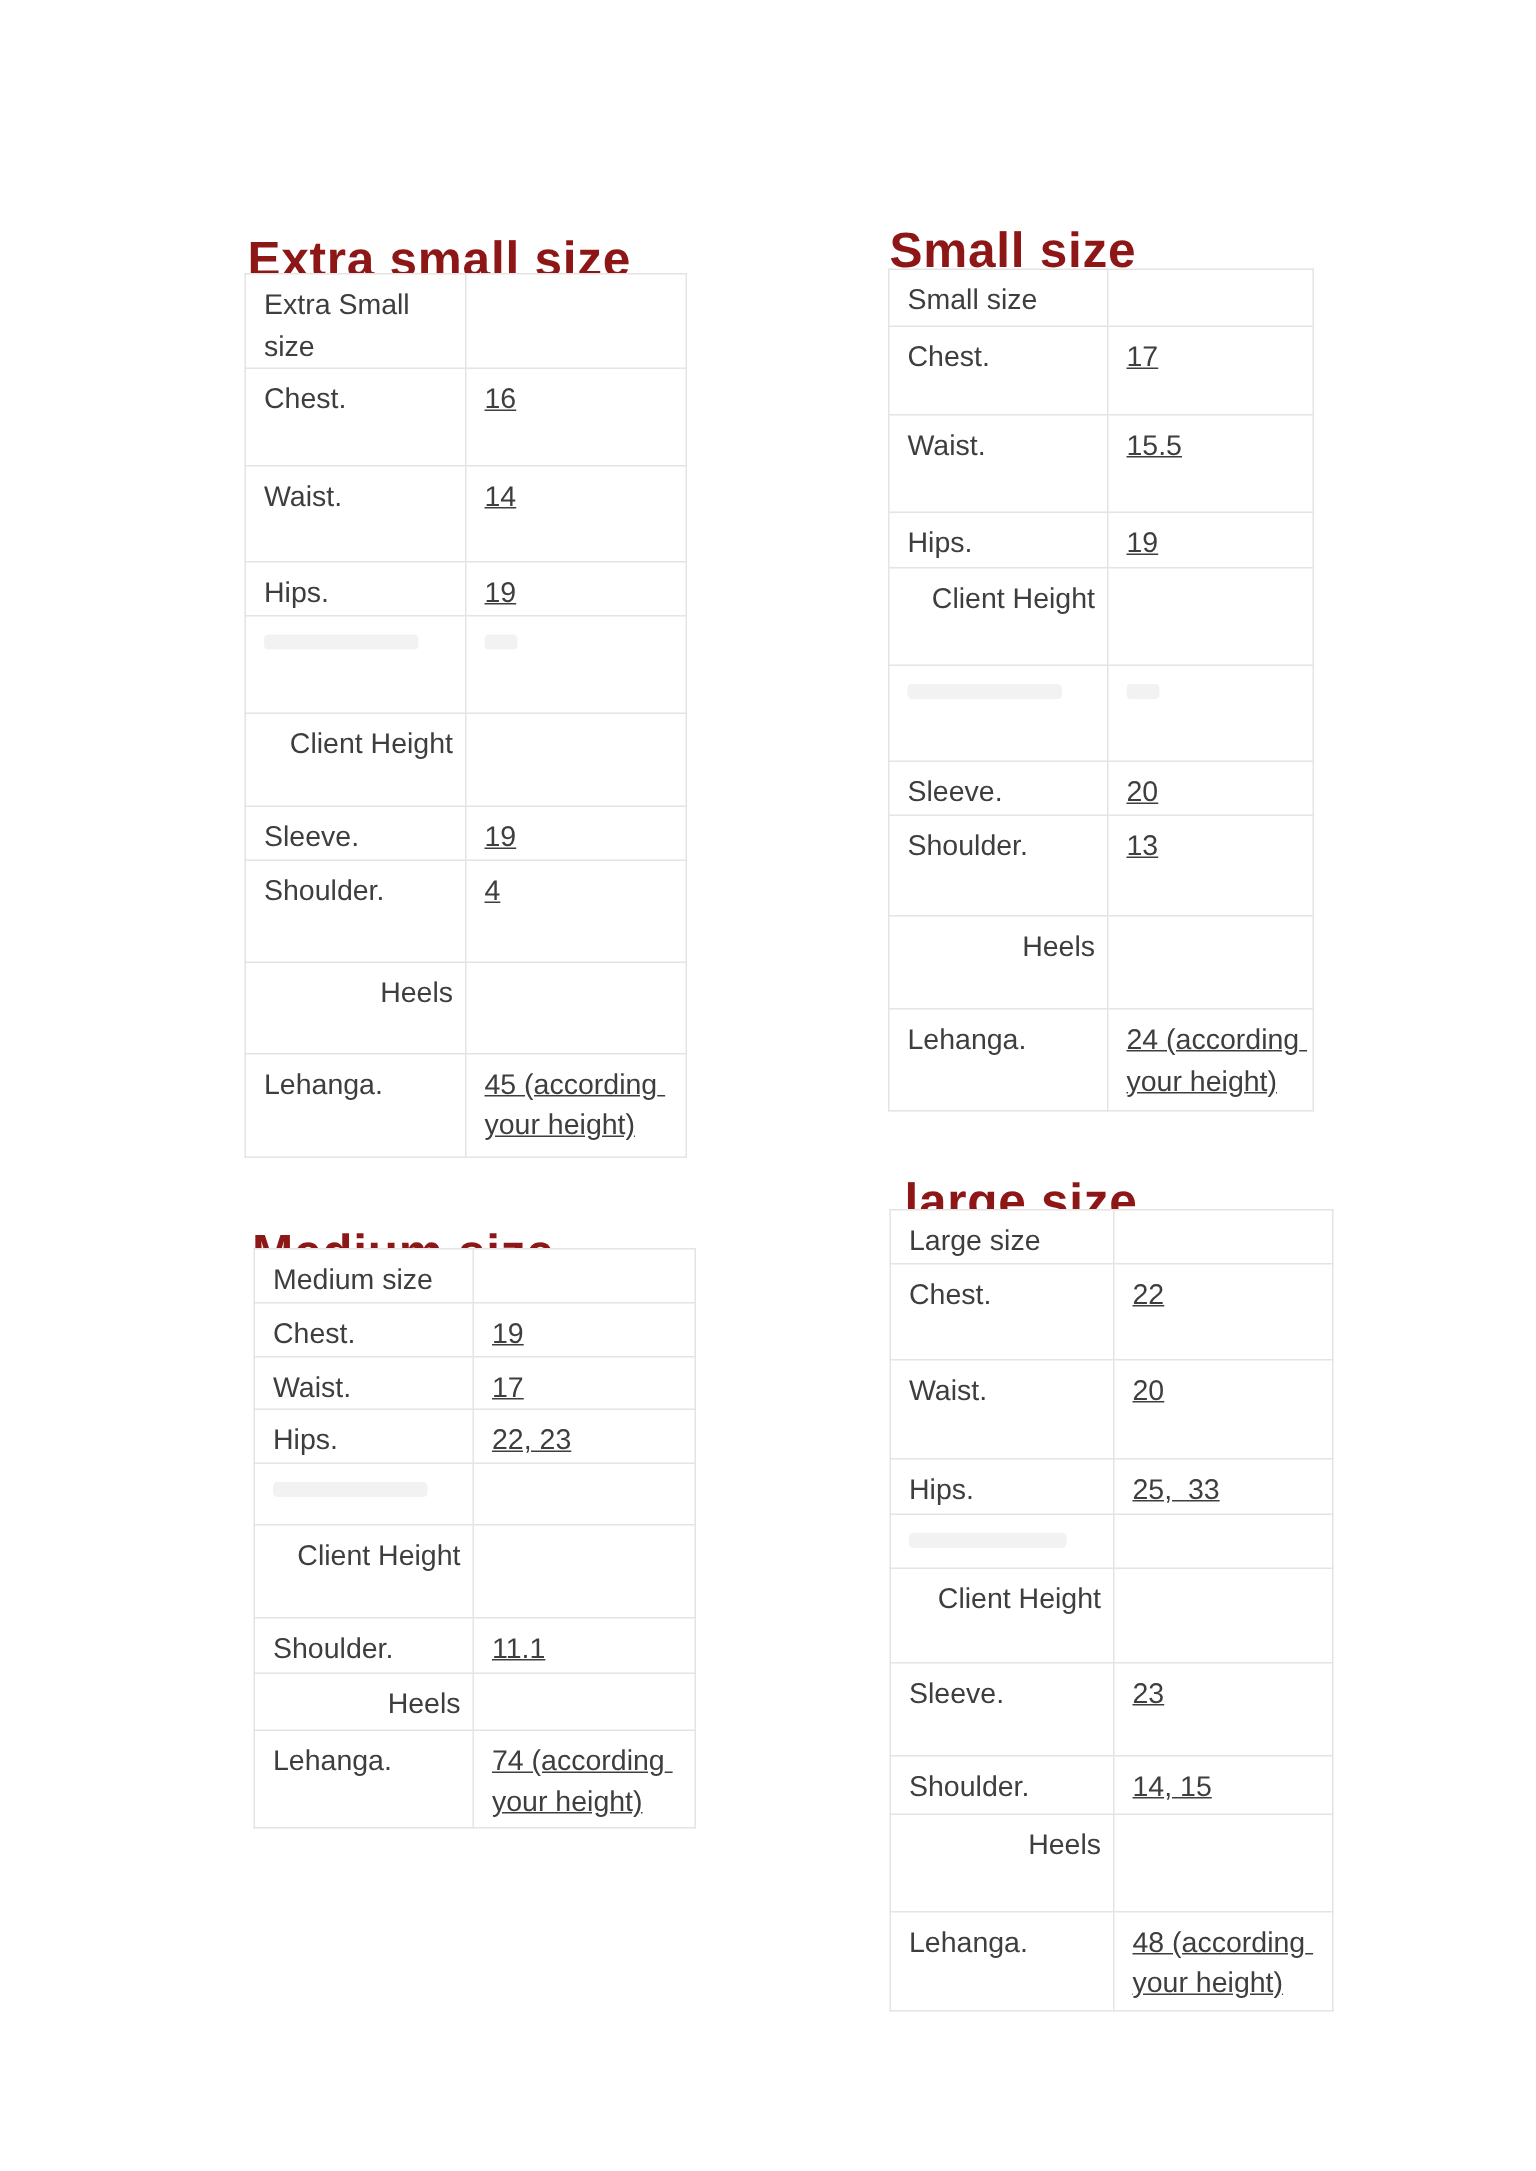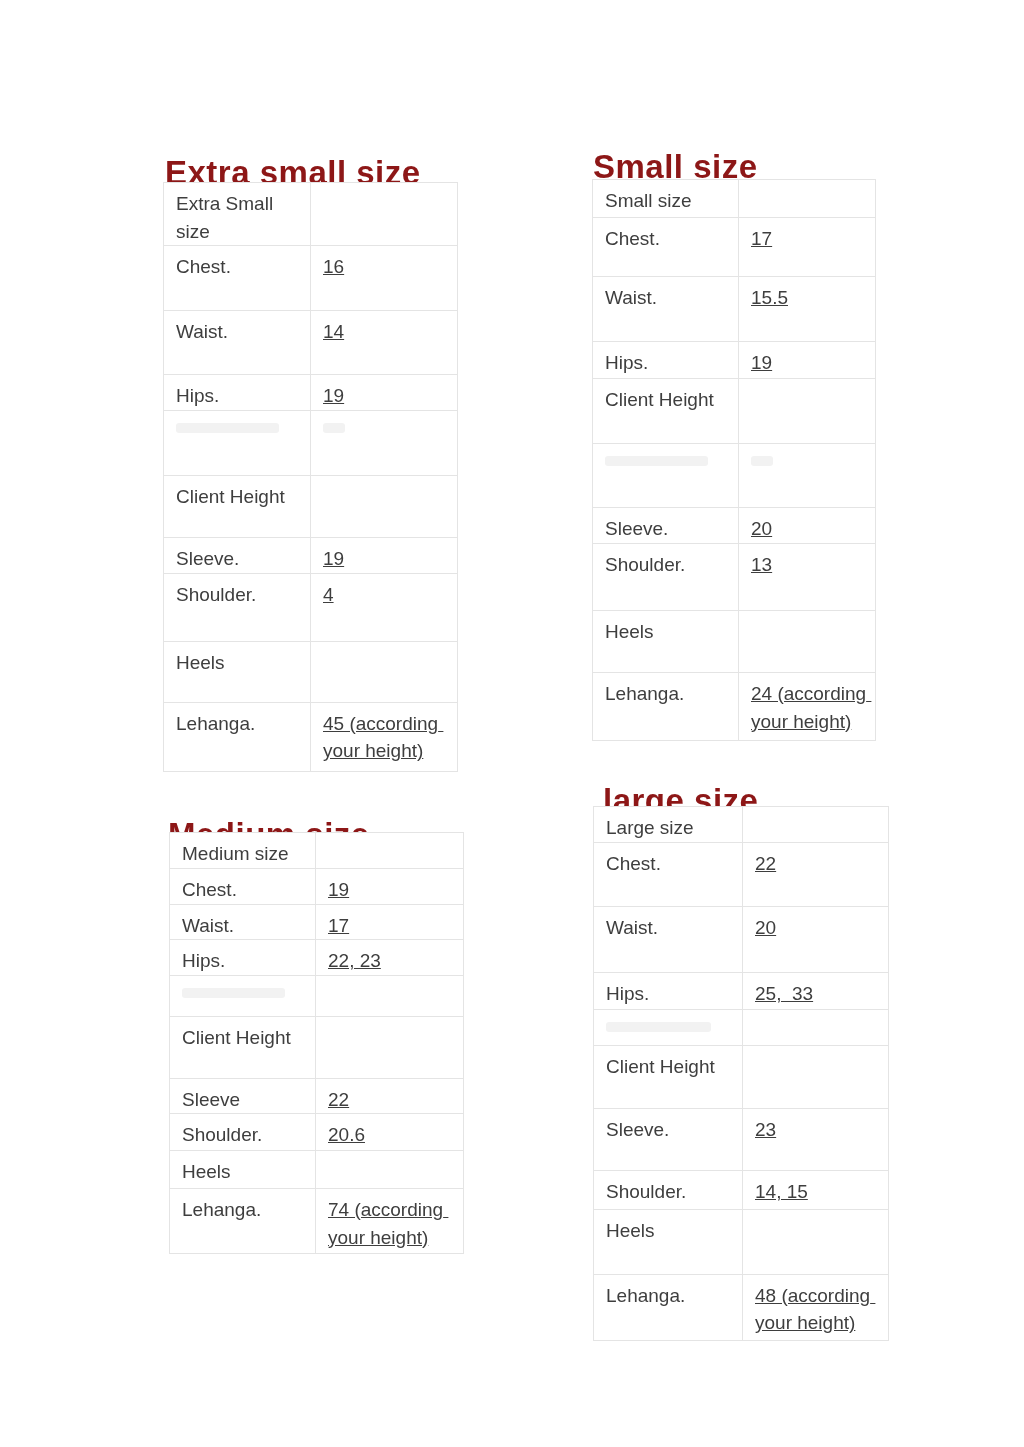--- a/index.html
+++ b/index.html
@@ -35,21 +35,21 @@
   table.sztable td{
     border:1px solid var(--border);
     vertical-align:top;
     padding:7px 8px 0 12px;
     font-size:19px;
     color:var(--cell-text);
     line-height:1.45;
     overflow:hidden;
   }
   table.sztable td.c2{white-space:pre-wrap;text-decoration:underline;}
-  td.indent{padding-left:18px;}
+  td.indent{padding-left:18px;text-align:right;}
   .smudge{
     height:10px;margin-top:5px;width:82%;
     background:var(--smudge);border-radius:3px;
   }
   .smudge.sm{width:22px;}
 </style>
 </head>
 <body>
 
 <h1 class="title" style="left:165px;top:133px;">Extra small size</h1>
@@ -182,27 +182,23 @@
   <tr style="height:41px">
     <td class="c1">
           <div class="smudge"></div>
         </td>
     <td class="c2"></td>
   </tr>
   <tr style="height:62px">
     <td class="c1 indent">Client Height</td>
     <td class="c2"></td>
   </tr>
-  <tr style="height:35px">
-    <td class="c1">Sleeve</td>
-    <td class="c2">22</td>
-  </tr>
   <tr style="height:37px">
     <td class="c1">Shoulder.</td>
-    <td class="c2">20.6</td>
+    <td class="c2">11.1</td>
   </tr>
   <tr style="height:38px">
     <td class="c1 indent">Heels</td>
     <td class="c2"></td>
   </tr>
   <tr style="height:65px">
     <td class="c1">Lehanga.</td>
     <td class="c2">74 (according your height)</td>
   </tr>
 </tbody>

